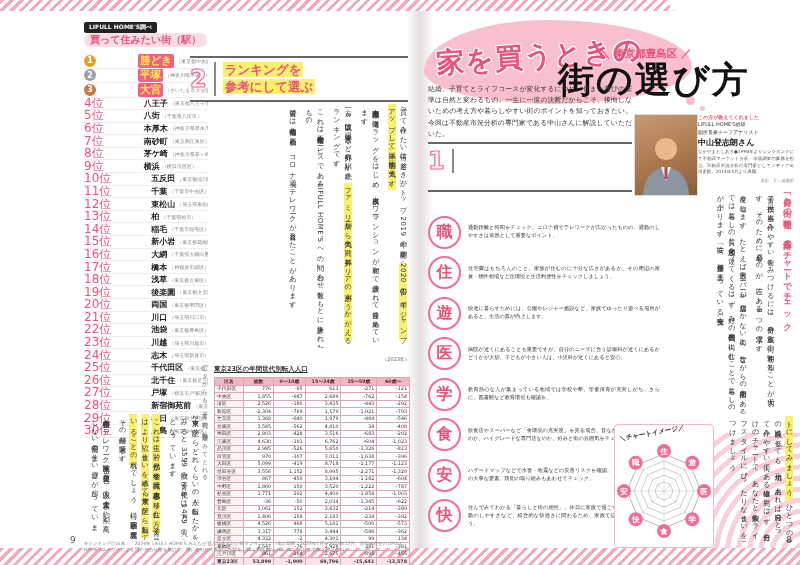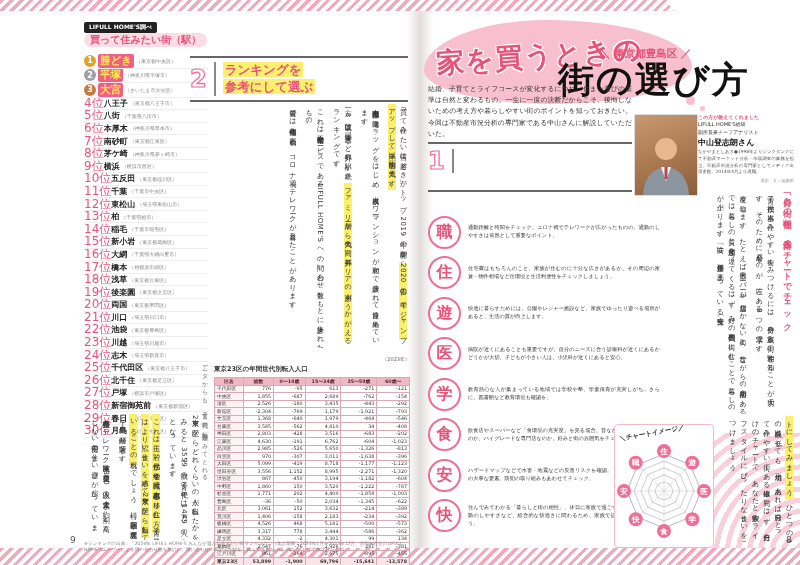--- a/index.html
+++ b/index.html
@@ -24,40 +24,40 @@
     padding:1px 5px;border-radius:2px;font-weight:bold;}
   .buy-badge{position:absolute;left:6px;top:19px;color:#e8537a;font-weight:bold;font-size:10px;
     background:#fcdce5;padding:0 6px;border-radius:7px;}
   #ranking{position:absolute;left:6px;top:40px;width:124px;}
   .rrow{display:flex;align-items:center;border-bottom:1px solid #eee;height:11.6px;overflow:hidden;white-space:nowrap;}
   .rrow.top3{height:13.5px;}
   .rbadge{flex:0 0 12px;height:12px;border-radius:50%;color:#fff;font-size:8px;font-weight:bold;
     display:flex;align-items:center;justify-content:center;margin-right:2px;}
   .b1{background:#dfa32b;} .b2{background:#9ba1a9;} .b3{background:#c57a40;}
   .rnum{flex:0 0 16px;color:#e8537a;font-size:12px;font-weight:normal;}
-  .rname{font-size:8px;font-weight:bold;color:#222;margin-right:2px;}
+  .rname{font-size:8px;font-weight:bold;color:#222;margin-right:2px;margin-left:40px;}
   .top3 .rname{font-size:10.5px;background:#ef5f87;color:#ffe94d;padding:0 2px;border-radius:2px;}
   .rloc{font-size:5px;color:#888;}
   .rule{position:absolute;height:2px;background:#666;}
   .secnum{font-size:24px;font-weight:bold;color:#fff;-webkit-text-stroke:1.2px #ef6e96;
     text-shadow:0 0 1px #ef6e96;line-height:1;}
   .sechead{font-size:12.5px;font-weight:bold;color:#e8537a;line-height:1.35;}
   .sechead span{background:#fbef6e;padding:0 2px;}
   .secwrap{position:absolute;display:flex;align-items:center;gap:7px;}
   .secbar{width:2px;background:#888;align-self:stretch;}
   .vtext{writing-mode:vertical-rl;text-orientation:mixed;font-size:7px;line-height:1.62;
     color:#333;letter-spacing:.5px;}
   .vtext p{margin:0;margin-block-end:5px;}
   .vtext .hl{background:#fbef6e;}
   .vhead{color:#e8537a;font-weight:bold;font-size:8.5px;}
   #article-top{position:absolute;left:116px;top:90px;width:214px;height:244px;overflow:hidden;}
   #side-caption{position:absolute;left:122px;top:346px;height:176px;font-size:6px;color:#777;
     writing-mode:vertical-rl;letter-spacing:1px;}
   #table-block{position:absolute;left:136px;top:342px;width:196px;}
-  .tbl-title{font-size:6.5px;font-weight:bold;color:#333;}
+  .tbl-title{font-size:6.5px;font-weight:bold;color:#333;text-decoration:underline;}
   .tbl-year{font-size:5px;color:#666;float:right;}
   table{border-collapse:collapse;width:100%;margin-top:2px;}
   th,td{border:0.5px solid #d9a9b4;font-size:4.8px;line-height:1.15;padding:0.5px 2px;color:#333;}
   thead th{background:#f0b7c4;color:#5a2230;font-weight:bold;text-align:center;}
   td.w{ text-align:left;width:24px;background:#fdf3f5;}
   td.n{text-align:right;}
   tr.total td{background:#fbe3ea;font-weight:bold;border-top:1.5px solid #c98;}
   #article-bottom{position:absolute;left:6px;top:400px;width:116px;height:126px;overflow:hidden;}
   #footnote{position:absolute;left:6px;top:527px;width:334px;font-size:4.6px;color:#888;line-height:1.3;}
 

